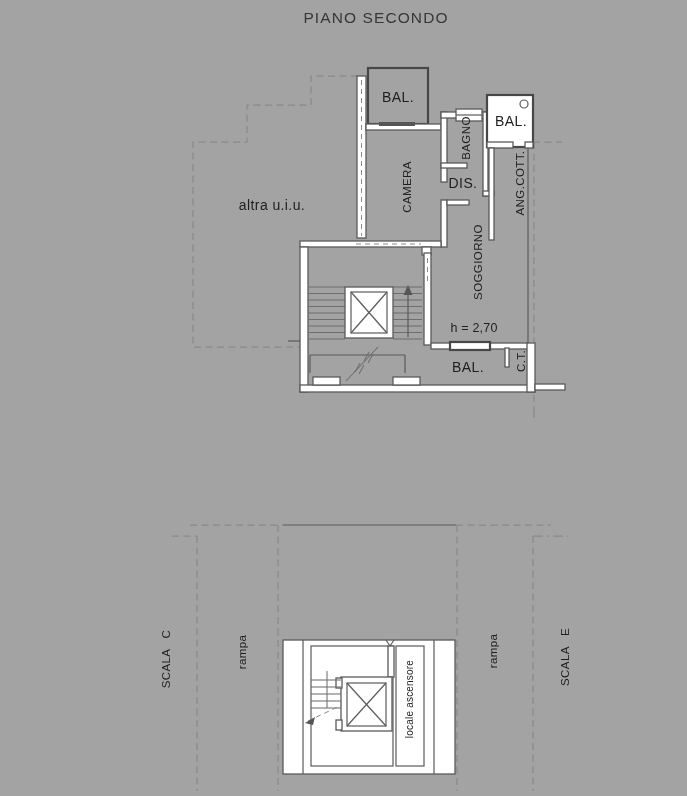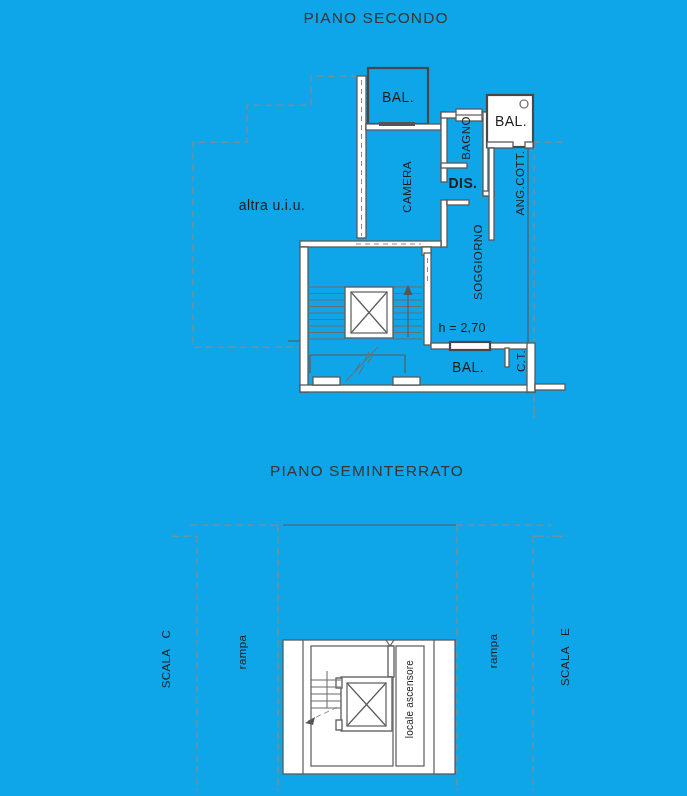--- a/index.html
+++ b/index.html
@@ -1,16 +1,16 @@
 <!DOCTYPE html>
 <html><head>
 <meta charset="utf-8">
 <style>
   html,body{margin:0;padding:0;background:#ffffff;}
-  .stage{position:relative;width:687px;height:796px;background:#0ea5e9;overflow:hidden;
+  .stage{position:relative;width:687px;height:796px;background:#a3a3a3;overflow:hidden;
          font-family:"Liberation Sans",sans-serif;}
   .stage svg{position:absolute;left:0;top:0;}
   .hlabel,.vlabel,.title{position:absolute;color:#1e1e1e;white-space:pre;
          font-family:"Liberation Sans",sans-serif;}
   .hlabel{transform:translate(-50%,-50%);font-size:14px;letter-spacing:.4px;}
   .vlabel{transform:translate(-50%,-50%) rotate(-90deg);font-size:11.5px;letter-spacing:.4px;}
   .title{transform:translate(-50%,-50%);font-size:15.5px;letter-spacing:1.1px;color:#373737;}
   .small{font-size:10px;letter-spacing:.2px;}
   .h270{font-size:12.5px;letter-spacing:.2px;}
   
@@ -170,31 +170,30 @@
           <line x1="311" y1="701" x2="341" y2="701"></line>
         <line x1="311" y1="708" x2="341" y2="708"></line>
         <line x1="327" y1="671" x2="327" y2="708"></line>
       </g>
       <path class="dash2" d="M308,721 L342,705"></path>
       <path class="fill" d="M305,723 l10,-6 l-2,8 z"></path>
     </g>
   </svg>
 
   <div class="title" style="left:376px;top:18px;">PIANO SECONDO</div>
-  <div class="title" style="left:367px;top:471px;">PIANO SEMINTERRATO</div>
 
   <div class="hlabel" style="left:398px;top:97px;">BAL.</div>
   <div class="vlabel" style="left:407px;top:187px;">CAMERA</div>
   <div class="vlabel" style="left:466px;top:138px;">BAGNO</div>
-  <div class="hlabel" style="left:463px;top:183px;font-weight:bold;">DIS.</div>
+  <div class="hlabel" style="left:463px;top:183px;">DIS.</div>
   <div class="hlabel" style="left:511px;top:121px;">BAL.</div>
   <div class="vlabel" style="left:520px;top:183px;">ANG.COTT.</div>
   <div class="vlabel" style="left:478px;top:262px;">SOGGIORNO</div>
   <div class="hlabel" style="left:272px;top:205px;">altra u.i.u.</div>
-  <div class="hlabel h270" style="left:462px;top:328px;text-align:right;">h = 2,70</div>
+  <div class="hlabel h270" style="left:474px;top:328px;text-align:right;">h = 2,70</div>
   <div class="hlabel" style="left:468px;top:367px;">BAL.</div>
   <div class="vlabel" style="left:521px;top:361px;">C.T.</div>
 
   <div class="vlabel" style="left:166px;top:659px;">SCALA   C</div>
   <div class="vlabel" style="left:242px;top:652px;">rampa</div>
   <div class="vlabel small" style="left:409px;top:699px;">locale ascensore</div>
   <div class="vlabel" style="left:493px;top:651px;">rampa</div>
   <div class="vlabel" style="left:565px;top:657px;">SCALA   E</div>
 
 </div>

